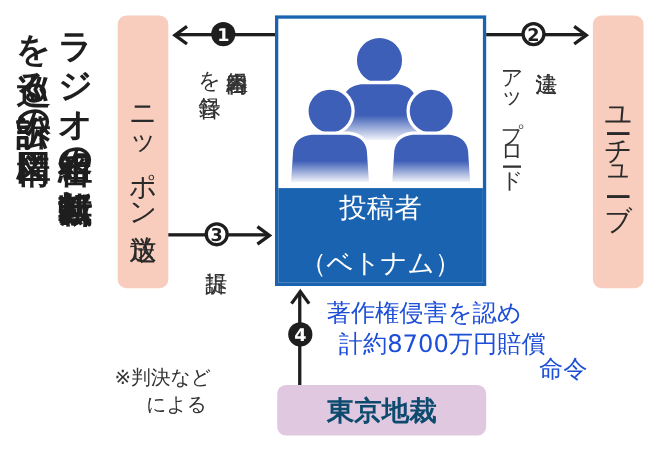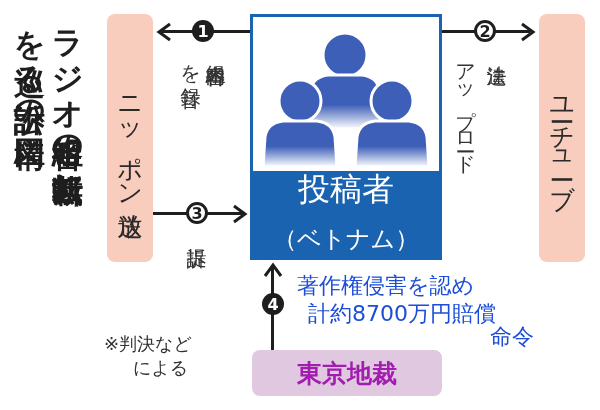--- a/index.html
+++ b/index.html
@@ -13,24 +13,24 @@
   .label { font-size:20px; color:#333; line-height:22px; }
   .line { background:#1e1e1e; position:absolute; }
   .num { position:absolute; width:22px; height:22px; border-radius:50%; font-size:16px; font-weight:bold;
          display:flex; align-items:center; justify-content:center; box-sizing:border-box; }
   .num.filled { background:#1e1e1e; color:#fff; }
   .num.outline { background:#fff; color:#1e1e1e; border:3px solid #1e1e1e; }
   .main-box { position:absolute; left:250px; top:14px; width:192px; height:246px; border:3px solid #1a63b0;
               box-sizing:border-box; background:#fff; }
   .main-band { position:absolute; left:0; right:0; bottom:0; height:86px; background:#1a63b0; color:#fff;
                display:flex; flex-direction:column; align-items:center; justify-content:center; }
-  .main-band .t1 { font-size:32px; line-height:30px; }
+  .main-band .t1 { font-size:25px; line-height:30px; }
   .main-band .t2 { font-size:24px; line-height:30px;margin-top:20px; }
   .court { position:absolute; left:252px; top:350px; width:190px; height:46px; background:#dfc8e0; border-radius:8px;
-           display:flex; align-items:center; justify-content:center; font-size:25px; font-weight:bold; color:#a21caf; }
+           display:flex; align-items:center; justify-content:center; font-size:25px; font-weight:bold; color:#0c4a6e; }
   .note { font-size:18px; line-height:22px; color:#333; }
   .ruling { font-size:22px; line-height:26px; color:#1d4ed8; }
 </style>
 </head>
 <body>
 
 <div class="abs vt title" style="left:50px; top:8px; height:400px;">ラジオ番組の無断転載</div>
 <div class="abs vt title" style="left:12px; top:8px; height:320px;">を巡る訴訟の構図</div>
 
 <div class="abs pink-box" style="left:107px; top:14px; width:46px; height:248px;">

